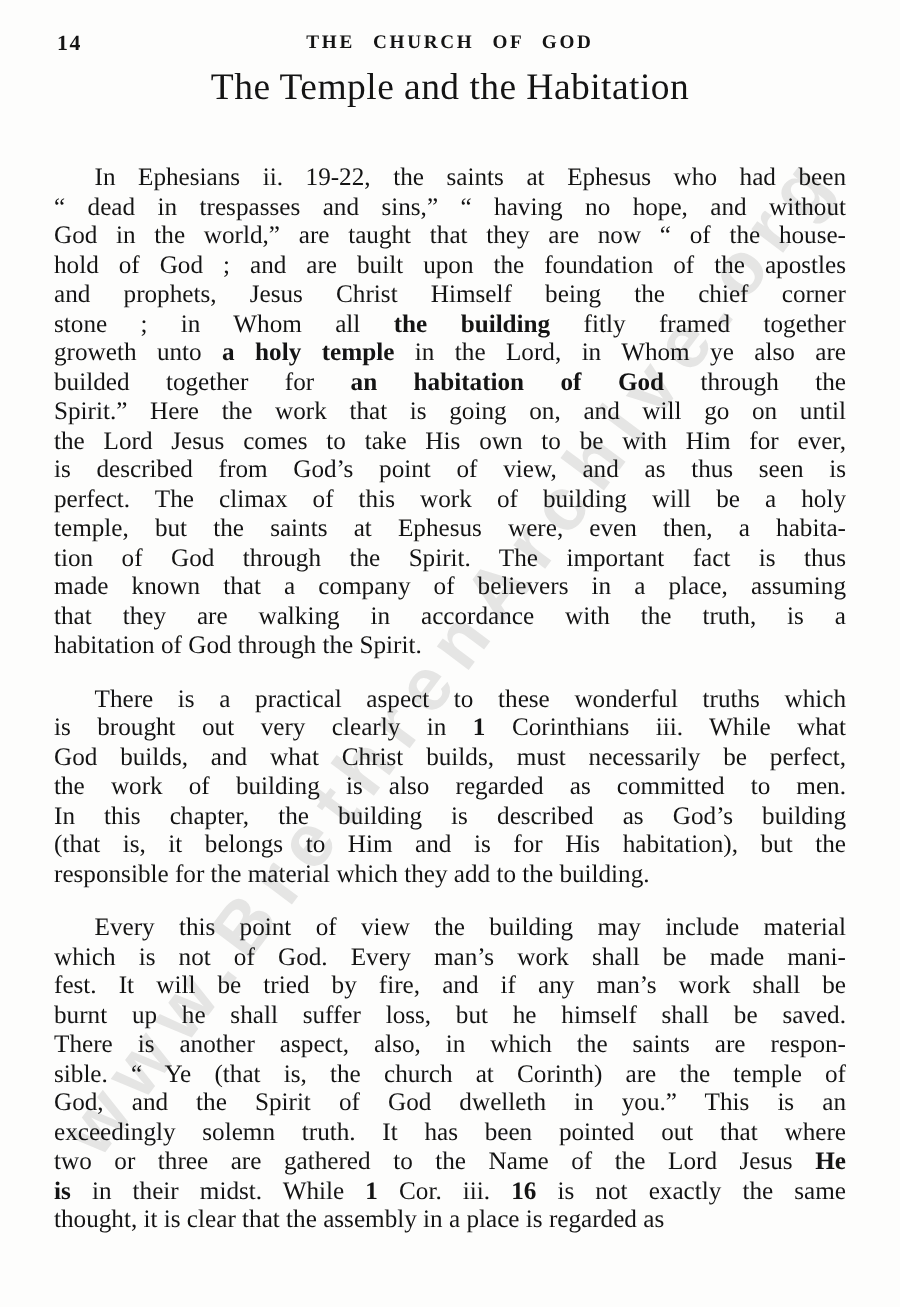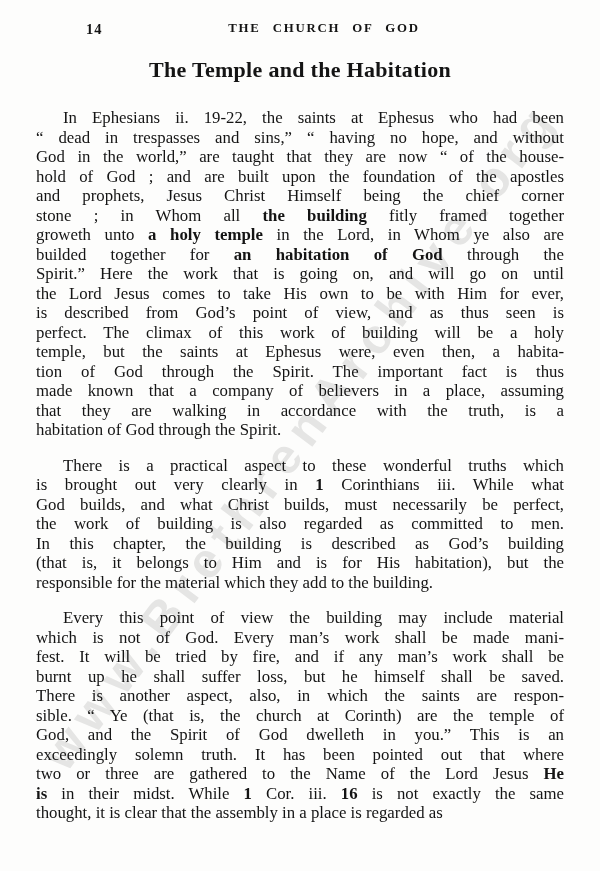--- a/index.html
+++ b/index.html
@@ -30,21 +30,20 @@
     user-select: none;
   }
 
   .pagehead {
     position: absolute;
     top: 21px;
     left: 0;
     right: 0;
     z-index: 1;
     height: 18px;
-    margin-left: 48px;
   }
   .pagenum {
     position: absolute;
     left: 38px;
     top: 0;
     font-weight: bold;
     font-size: 14.5px;
     letter-spacing: 1px;
   }
   .running {
@@ -54,25 +53,25 @@
     font-size: 12.8px;
     letter-spacing: 1.8px;
     word-spacing: 7px;
   }
 
   .title {
     position: absolute;
     top: 45px;
     left: 0;
     right: 0;
-    margin: 12px;
+    margin: 0;
     z-index: 1;
     text-align: center;
-    font-size: 22px;
-    font-weight: bold;
+    font-size: 25px;
+    font-weight: normal;
     letter-spacing: 0.3px;
   }
 
   .bodytext {
     position: absolute;
     top: 92px;
     left: 36px;
     width: 528px;
     z-index: 1;
     font-size: 16.8px;

